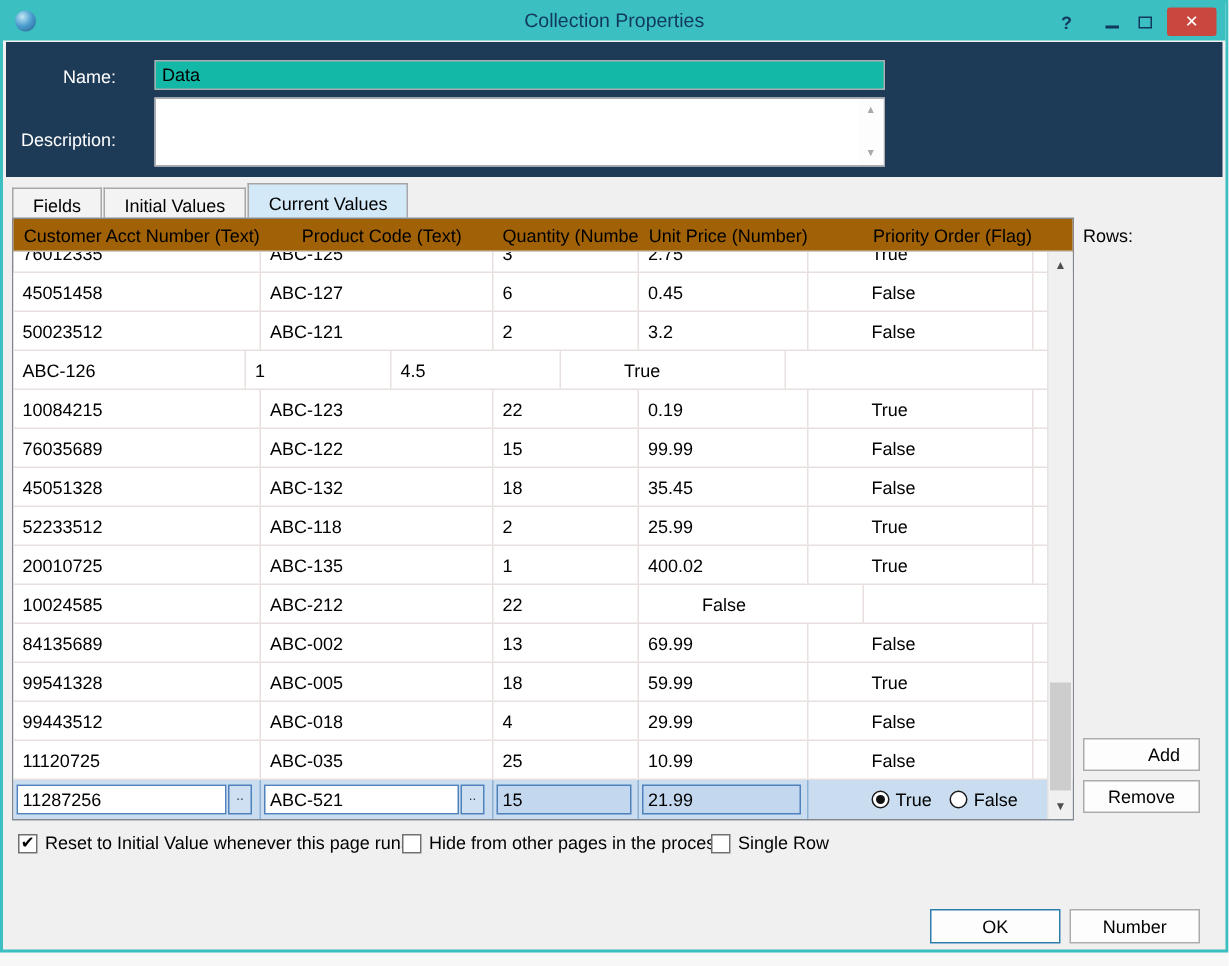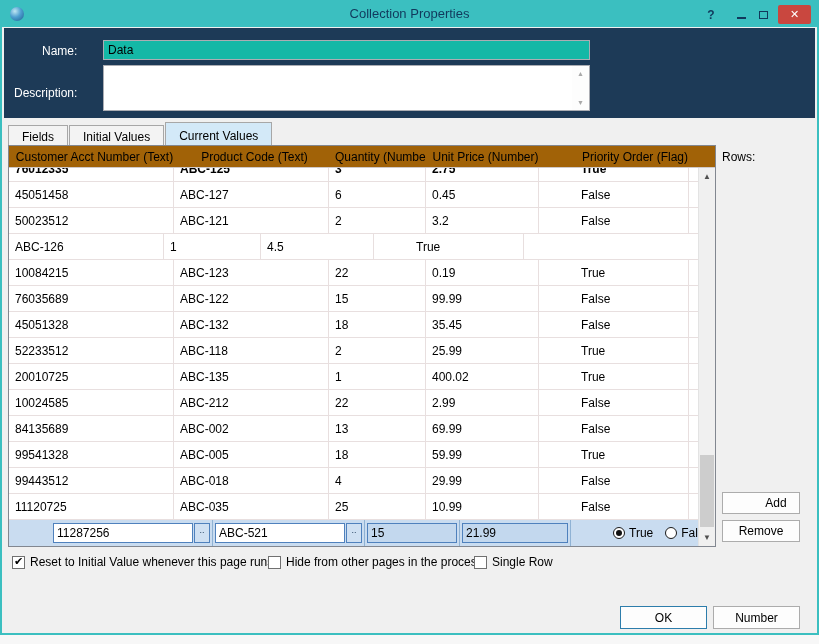--- a/index.html
+++ b/index.html
@@ -61,23 +61,23 @@
   .grid { position:absolute; left:6px; top:143px; width:708px; height:402px; background:#fff; border:1px solid #828790; }
   .ghead { display:flex; height:22px; border-bottom:1px solid #cfc9c9; background:#a16207;text-align:center; }
   .hcell { padding:4px 0 0 6px; white-space:nowrap; overflow:hidden; }
   .c0 { width:165px; } .c1 { width:155px; } .c2 { width:97px; } .c3 { width:113px; } .c4 { width:114px;margin-left:36px; }
   .fill { flex:1; border-right:none !important; }
   .grow { display:flex; height:26px; border-bottom:1px solid #e8dfdf; background:#fff; }
   .gcell {
     padding:6px 0 0 6px; border-right:1px solid #e8dfdf; white-space:nowrap; overflow:hidden;
   }
   .partial-clip { height:14px; overflow:hidden; }
-  .partial-clip .grow { margin-top:-12px;font-weight:bold; }
-  
-  .edit-row { display:flex; height:26px; background:#c9dcf0;padding-left:42px; }
+  .partial-clip .grow { margin-top:-12px; }
+  
+  .edit-row { display:flex; height:26px; background:#c9dcf0; }
   .ecell { display:flex; align-items:center; padding:2px; border-right:1px solid #8fb2d4; }
   .ebox {
     height:20px; border:1px solid #4f81bd; background:#fff; font-family:"Liberation Sans",sans-serif;
     font-size:12px; padding:0 3px; color:#000;
   }
   .ebox.shaded { background:#c3d8ee; }
   .dots-btn {
     width:16px; height:20px; margin-left:1px; background:#cfe0f2; border:1px solid #4f81bd;
     font-size:9px; line-height:9px; text-align:center; padding-top:2px; color:#1d3a57;
   }
@@ -238,21 +238,20 @@
     <div class="gcell c1">ABC-135</div>
     <div class="gcell c2">1</div>
     <div class="gcell c3">400.02</div>
     <div class="gcell c4">True</div>
     <div class="gcell fill"></div>
   </div>
         <div class="grow">
     <div class="gcell c0">10024585</div>
     <div class="gcell c1">ABC-212</div>
     <div class="gcell c2">22</div>
-    <div class="gcell c3">2.99</div>
     <div class="gcell c4">False</div>
     <div class="gcell fill"></div>
   </div>
         <div class="grow">
     <div class="gcell c0">84135689</div>
     <div class="gcell c1">ABC-002</div>
     <div class="gcell c2">13</div>
     <div class="gcell c3">69.99</div>
     <div class="gcell c4">False</div>
     <div class="gcell fill"></div>

